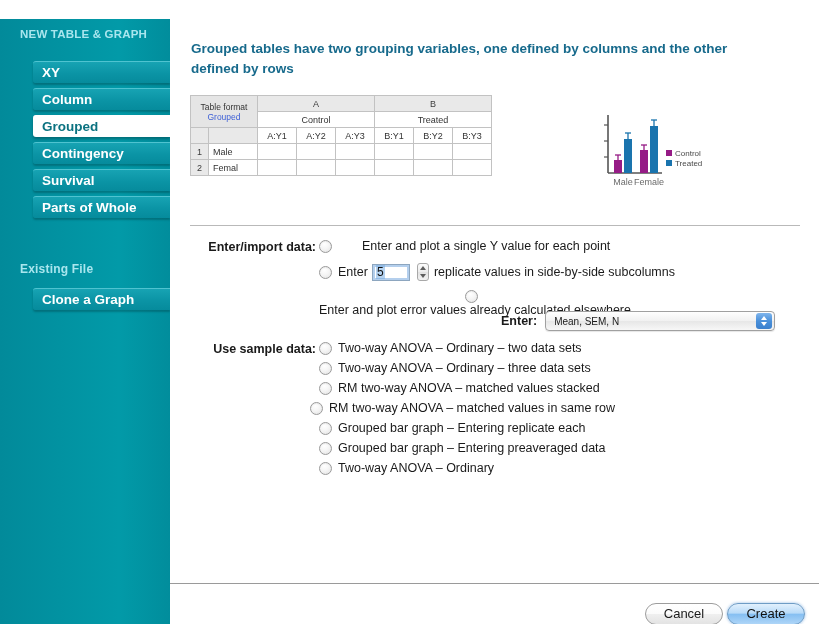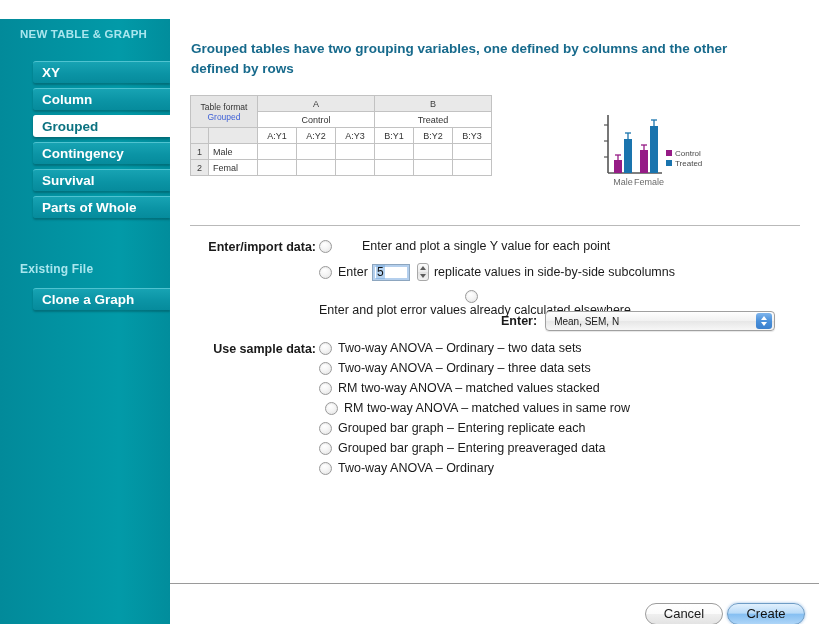--- a/index.html
+++ b/index.html
@@ -435,21 +435,21 @@
       <span class="opt-label">Two-way ANOVA – Ordinary – two data sets</span>
     </div>
     <div class="opt" style="left:149px; top:342px;">
       <span class="radio"></span>
       <span class="opt-label">Two-way ANOVA – Ordinary – three data sets</span>
     </div>
     <div class="opt" style="left:149px; top:362px;">
       <span class="radio"></span>
       <span class="opt-label">RM two-way ANOVA – matched values stacked</span>
     </div>
-    <div class="opt" style="left:155px; top:382px;text-align:right;">
+    <div class="opt" style="left:140px; top:382px;text-align:right;">
       <span class="radio"></span>
       <span class="opt-label">RM two-way ANOVA – matched values in same row</span>
     </div>
     <div class="opt" style="left:149px; top:402px;">
       <span class="radio"></span>
       <span class="opt-label">Grouped bar graph – Entering replicate each</span>
     </div>
     <div class="opt" style="left:149px; top:442px;">
       <span class="radio"></span>
       <span class="opt-label">Two-way ANOVA – Ordinary</span>

